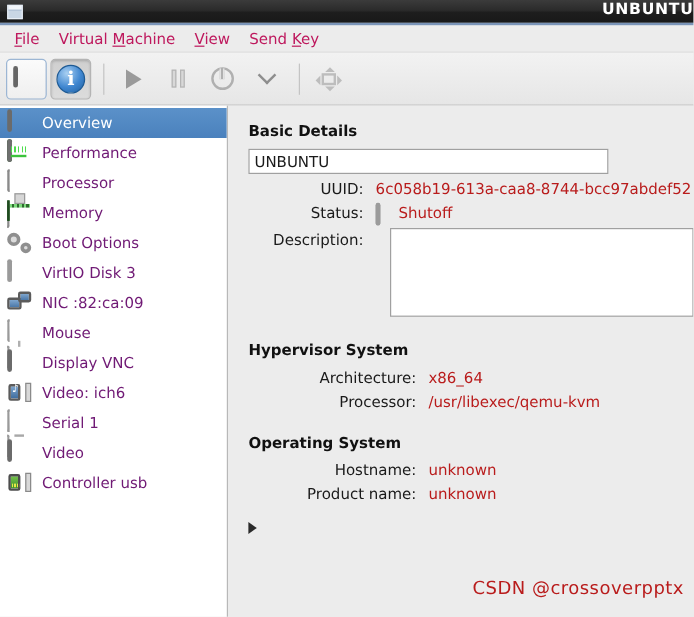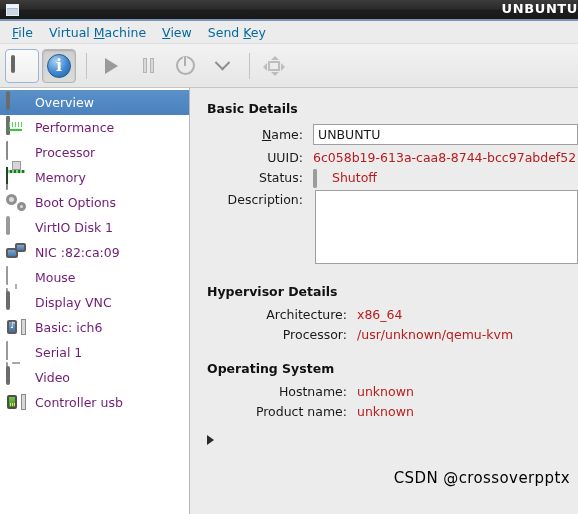--- a/index.html
+++ b/index.html
@@ -56,21 +56,21 @@
     height: 22px;
     background: #ececec;
     border-bottom: 1px solid #dcdcdc;
     display: flex;
     align-items: center;
     padding-left: 4px;
   }
   .menu-item {
     padding: 16px 8px;
     font-size: 12.5px;
-    color: #0369a1;
+    color: #be185d;
     white-space: nowrap;
     cursor: default;
   }
   .menu-item .mn { text-decoration: underline; }
 
   
   .toolbar {
     height: 44px;
     background: linear-gradient(to bottom, #f2f2f2 0%, #e6e6e6 100%);
     border-bottom: 1px solid #c6c6c6;
@@ -288,21 +288,21 @@
     border: 1px solid #a0a0a0;
     background: #ffffff;
     font-family: inherit;
     font-size: 12.5px;
     color: #1a1a1a;
     padding: 0 4px;
     box-sizing: border-box;
     outline: none;
   }
   .desc-row { display: flex; margin-bottom: 6px; }
-  .desc-lab { width: 96px; text-align: right; padding-right: 12px; padding-top: 2px;
+  .desc-lab { width: 96px; text-align: right; padding-right: 22px; padding-top: 2px;
     font-size: 12.5px; flex: none; }
   .desc-box {
     width: 300px; height: 74px;
     border: 1px solid #a0a0a0; background: #ffffff;
     box-sizing: border-box; resize: none; outline: none;
     font-family: inherit; font-size: 12.5px; padding: 2px 4px;
   }
   .status-ic {
     width: 13px; height: 11px; display: inline-block; position: relative;
     margin-right: 6px; vertical-align: -1px;
@@ -320,22 +320,22 @@
     width: 0; height: 0;
     border-left: 7px solid #2a2a2a;
     border-top: 5px solid transparent;
     border-bottom: 5px solid transparent;
     margin-right: 7px;
   }
   .exp-lab { font-weight: bold; font-size: 12.5px; }
   .watermark {
     position: absolute;
     right: 8px;
-    bottom: 28px;
-    color: #000000;
+    bottom: 16px;
+    color: #b91c1c;
     font-size: 15px;
     letter-spacing: 0.4px;
     white-space: nowrap;
     pointer-events: none;
     margin-top: 40px;
   }
 </style>
 </head>
 <body>
 
@@ -417,21 +417,21 @@
     <div class="srow">
       <span class="sicon g-gear">
           <span class="a"></span>
           <span class="b"></span>
         </span>
       <span class="lbl">Boot Options</span>
     </div>
 
     <div class="srow">
       <span class="sicon g-disk"><span class="s"></span></span>
-      <span class="lbl">VirtIO Disk 1</span>
+      <span class="lbl">VirtIO Disk 3</span>
     </div>
 
     <div class="srow">
       <span class="sicon g-nic">
           <span class="a"></span>
           <span class="b"></span>
         </span>
       <span class="lbl">NIC :82:ca:09</span>
     </div>
 
@@ -443,21 +443,21 @@
     <div class="srow">
       <span class="sicon g-screen"><span class="s"></span><span class="b"></span><span class="b2"></span></span>
       <span class="lbl">Display VNC</span>
     </div>
 
     <div class="srow">
       <span class="sicon g-sound">
           <span class="a"></span>
           <span class="b"></span>
         </span>
-      <span class="lbl">Basic: ich6</span>
+      <span class="lbl">Video: ich6</span>
     </div>
 
     <div class="srow">
       <span class="sicon g-serial"><span class="s"></span></span>
       <span class="lbl">Serial 1</span>
     </div>
 
     <div class="srow">
       <span class="sicon g-screen"><span class="s"></span><span class="b"></span><span class="b2"></span></span>
       <span class="lbl">Video</span>
@@ -471,50 +471,49 @@
       <span class="lbl">Controller usb</span>
     </div>
 
   </div>
 
   <div class="main">
 
     <div class="sect-title">Basic Details</div>
 
     <div class="frow">
-      <span class="flab"><span class="mn">N</span><span>ame:</span></span>
       <input class="name-input" type="text" value="UNBUNTU" style="">
     </div>
 
     <div class="frow">
       <span class="flab">UUID:</span>
       <span class="fval">6c058b19-613a-caa8-8744-bcc97abdef52</span>
     </div>
 
     <div class="frow">
       <span class="flab">Status:</span>
       <span class="fval"><span class="status-ic"><span class="s"></span><span class="b"></span></span><span>Shutoff</span></span>
     </div>
 
     <div class="desc-row">
       <span class="desc-lab">Description:</span>
       <textarea class="desc-box" placeholder="" style=""></textarea>
     </div>
 
     <div class="sect-gap"></div>
 
-    <div class="sect-title">Hypervisor Details</div>
+    <div class="sect-title">Hypervisor System</div>
 
     <div class="frow">
       <span class="flab hyp-lab">Architecture:</span>
       <span class="fval">x86_64</span>
     </div>
     <div class="frow">
       <span class="flab hyp-lab">Processor:</span>
-      <span class="fval">/usr/unknown/qemu-kvm</span>
+      <span class="fval">/usr/libexec/qemu-kvm</span>
     </div>
 
     <div class="sect-gap"></div>
 
     <div class="sect-title">Operating System</div>
 
     <div class="frow">
       <span class="flab os-lab">Hostname:</span>
       <span class="fval">unknown</span>
     </div>

